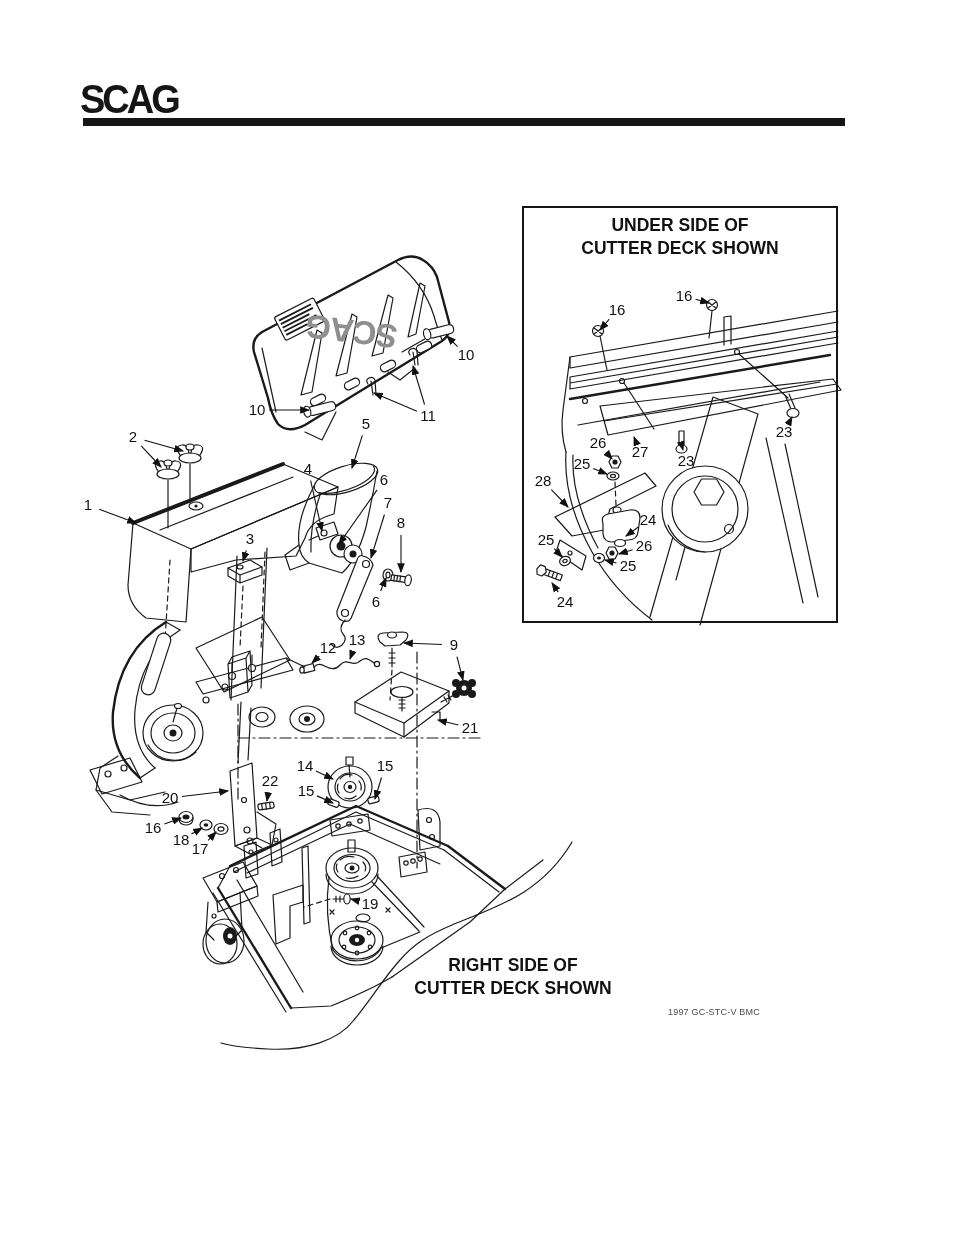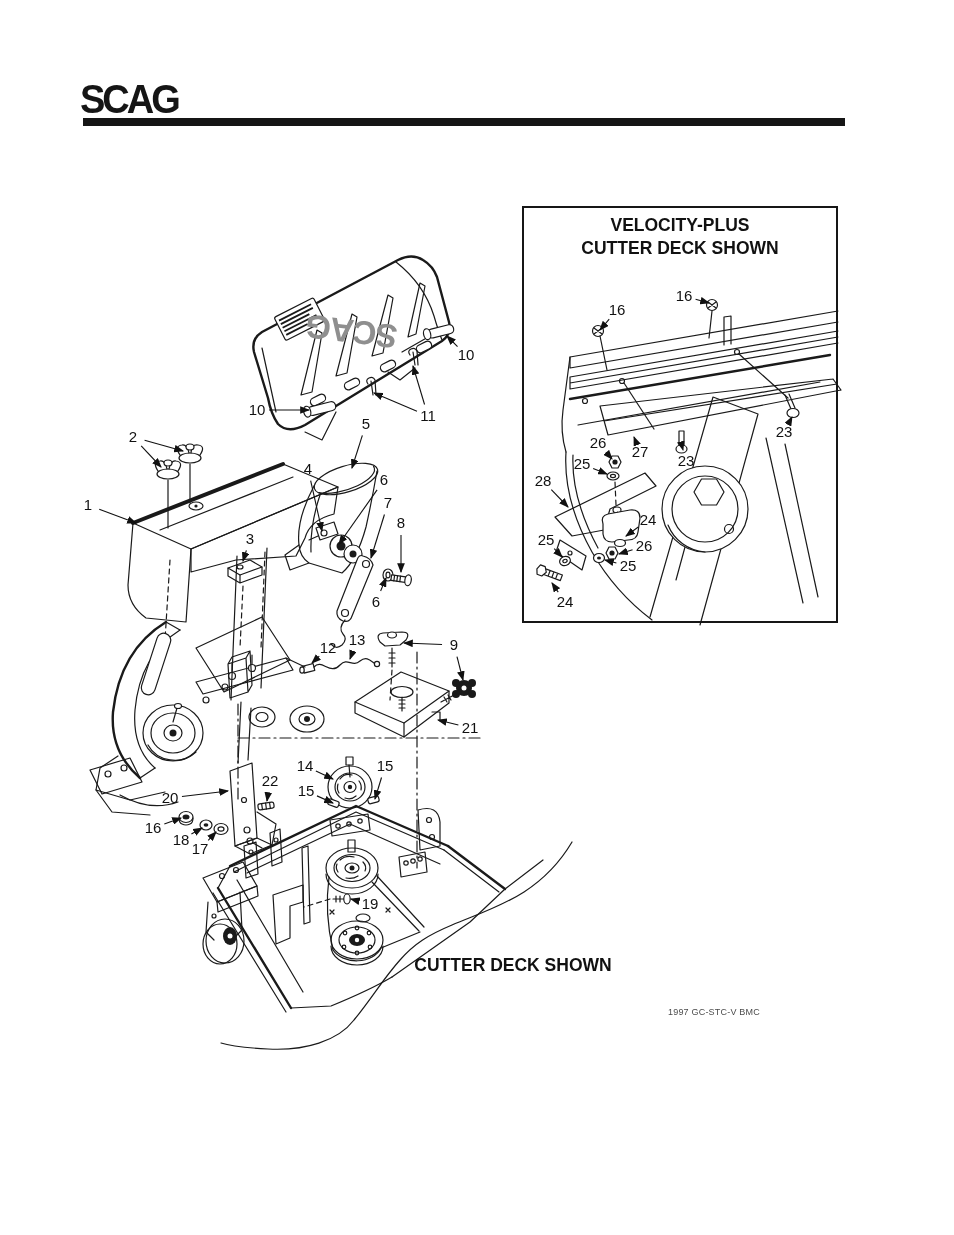--- a/index.html
+++ b/index.html
@@ -490,23 +490,24 @@
         <path d="M558.2237930128961,592.096312865002 L552,583" class="leader" marker-end="url(#arrow)"></path>
         <text x="565" y="607" class="callout-num">24</text>
       </g>
 </svg>
 
 <div class="overlay logo">SCAG</div>
 <div class="overlay logo-rule"></div>
 
 <div class="overlay inset-box"></div>
 <div class="overlay inset-title">
-  <div>VELOCITY-PLUS</div>
+  <div>UNDER SIDE OF</div>
   <div>CUTTER DECK SHOWN</div>
 </div>
 
 <div class="overlay caption">
+  <div>RIGHT SIDE OF</div>
   <div>CUTTER DECK SHOWN</div>
 </div>
 
 <div class="overlay footer-code">1997 GC-STC-V BMC</div>
 
 </div>
 
 </body></html>

